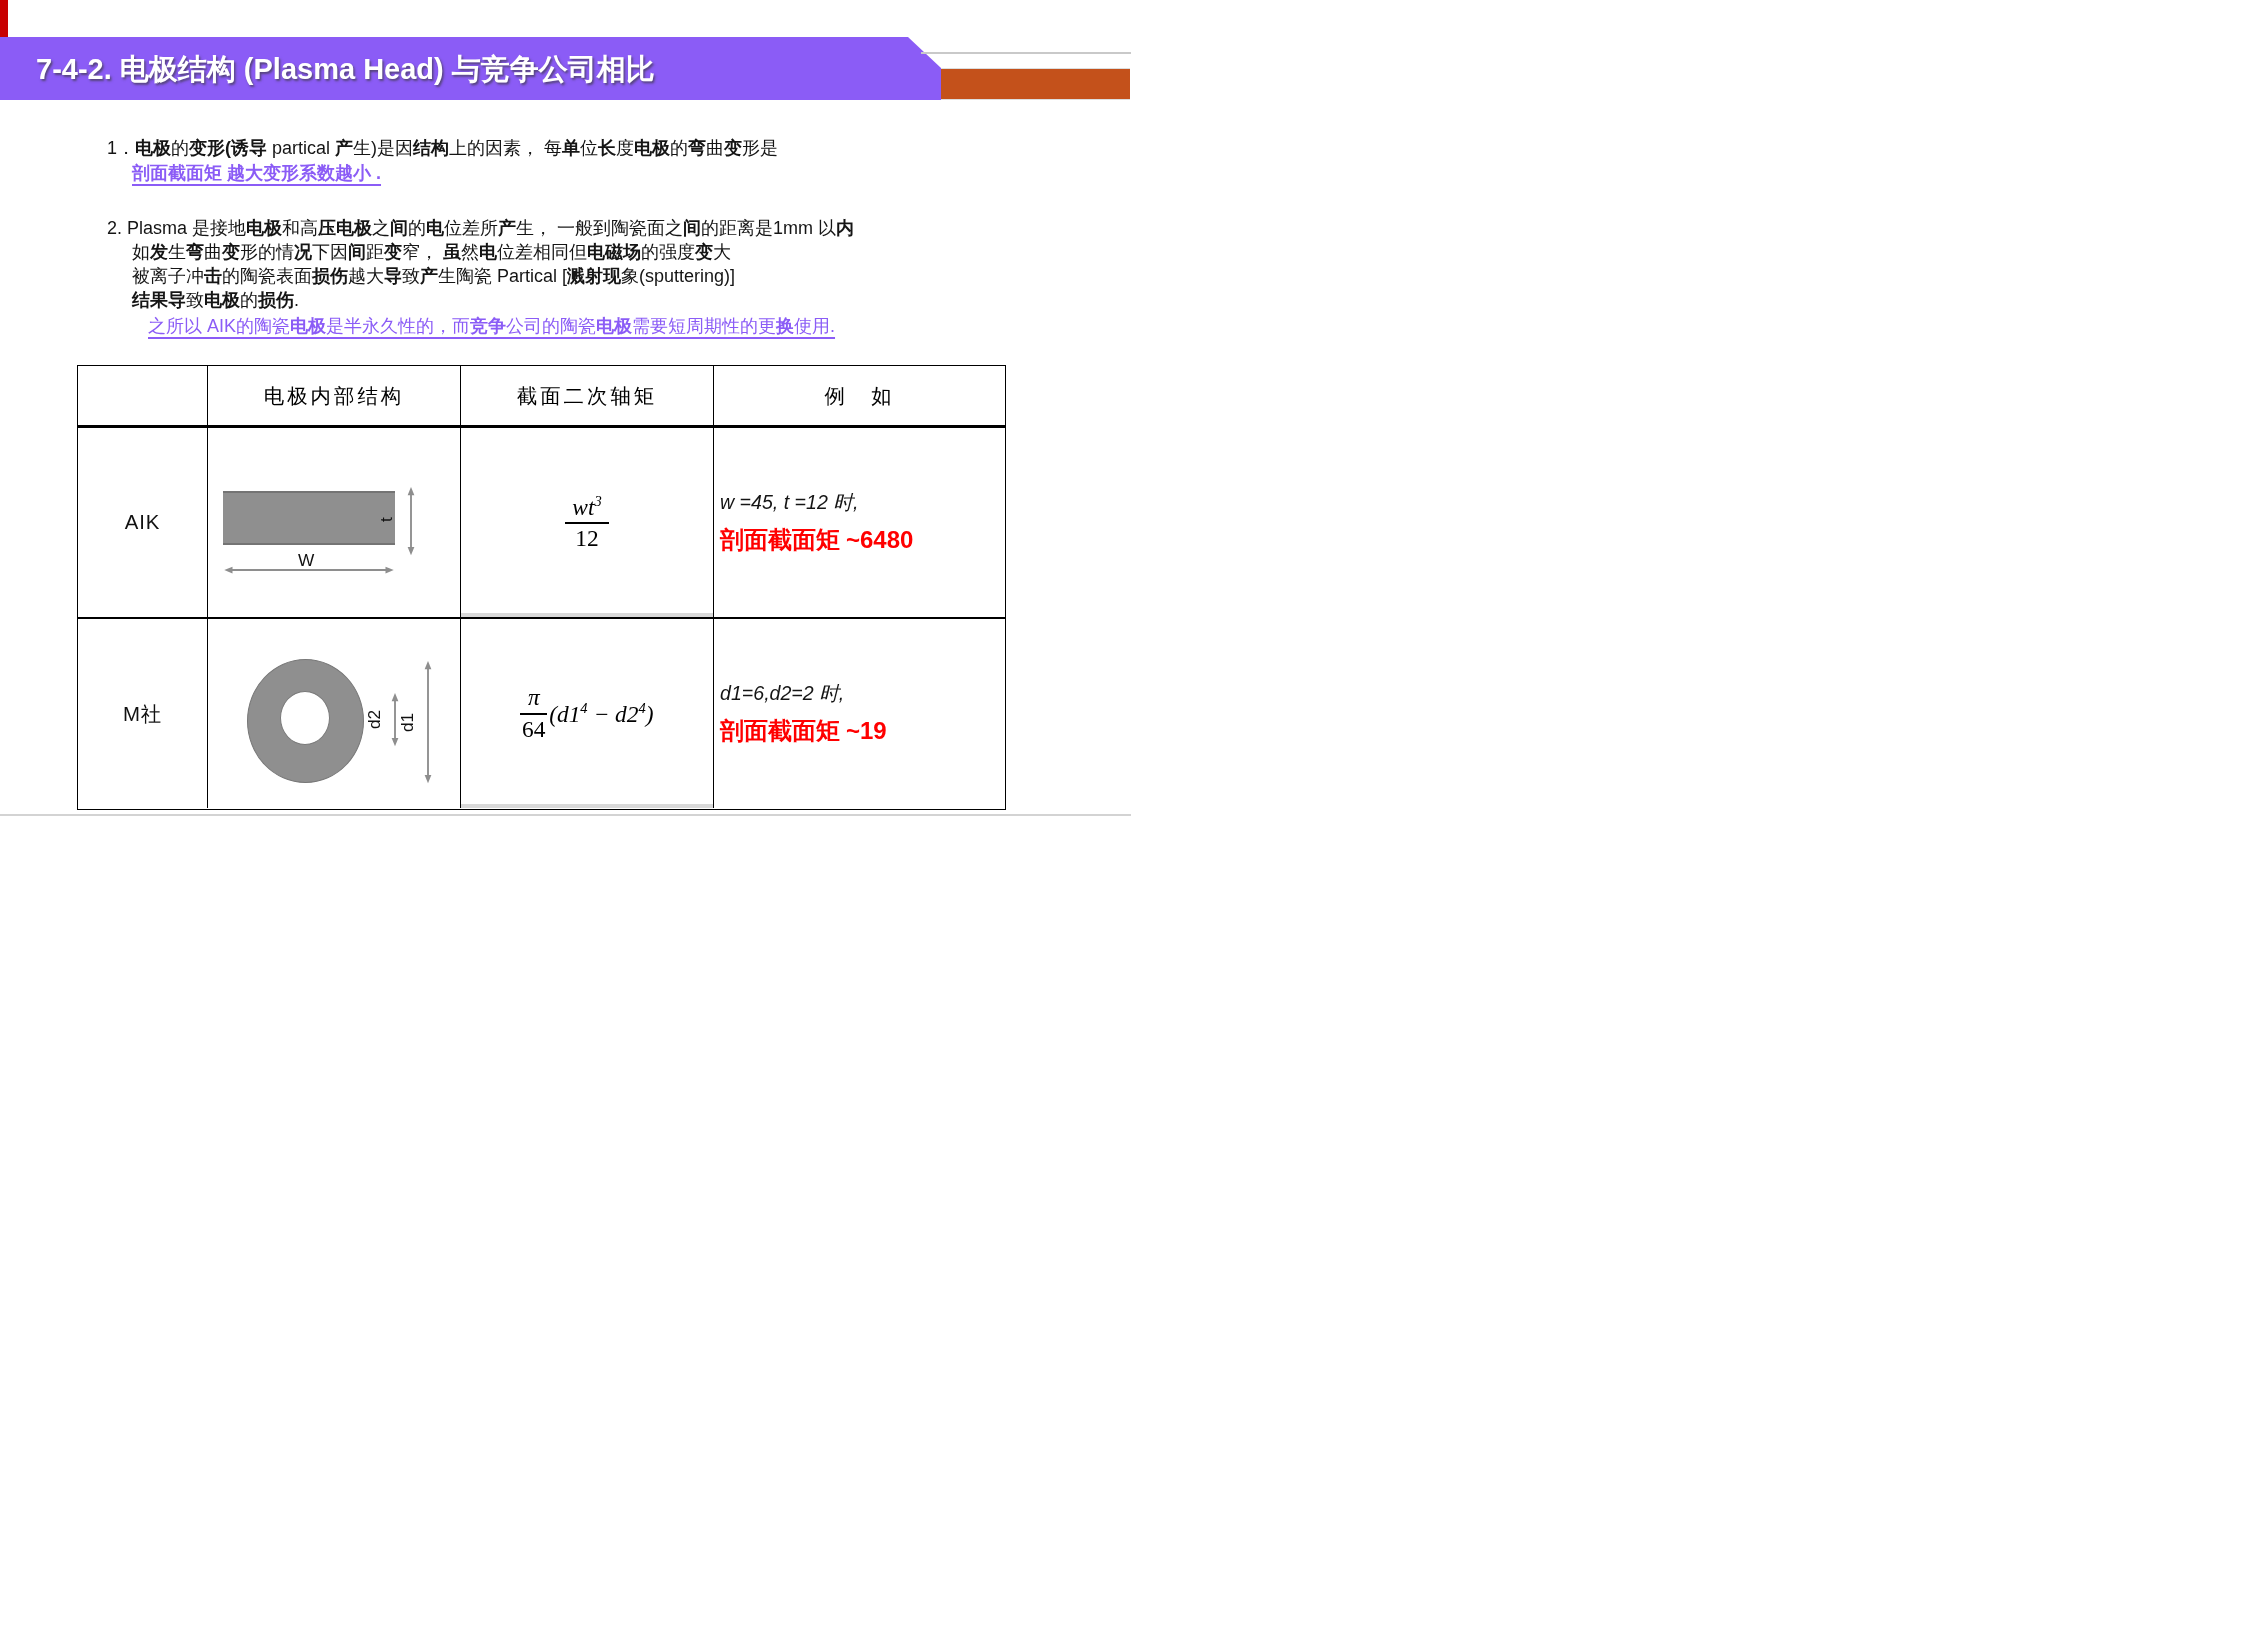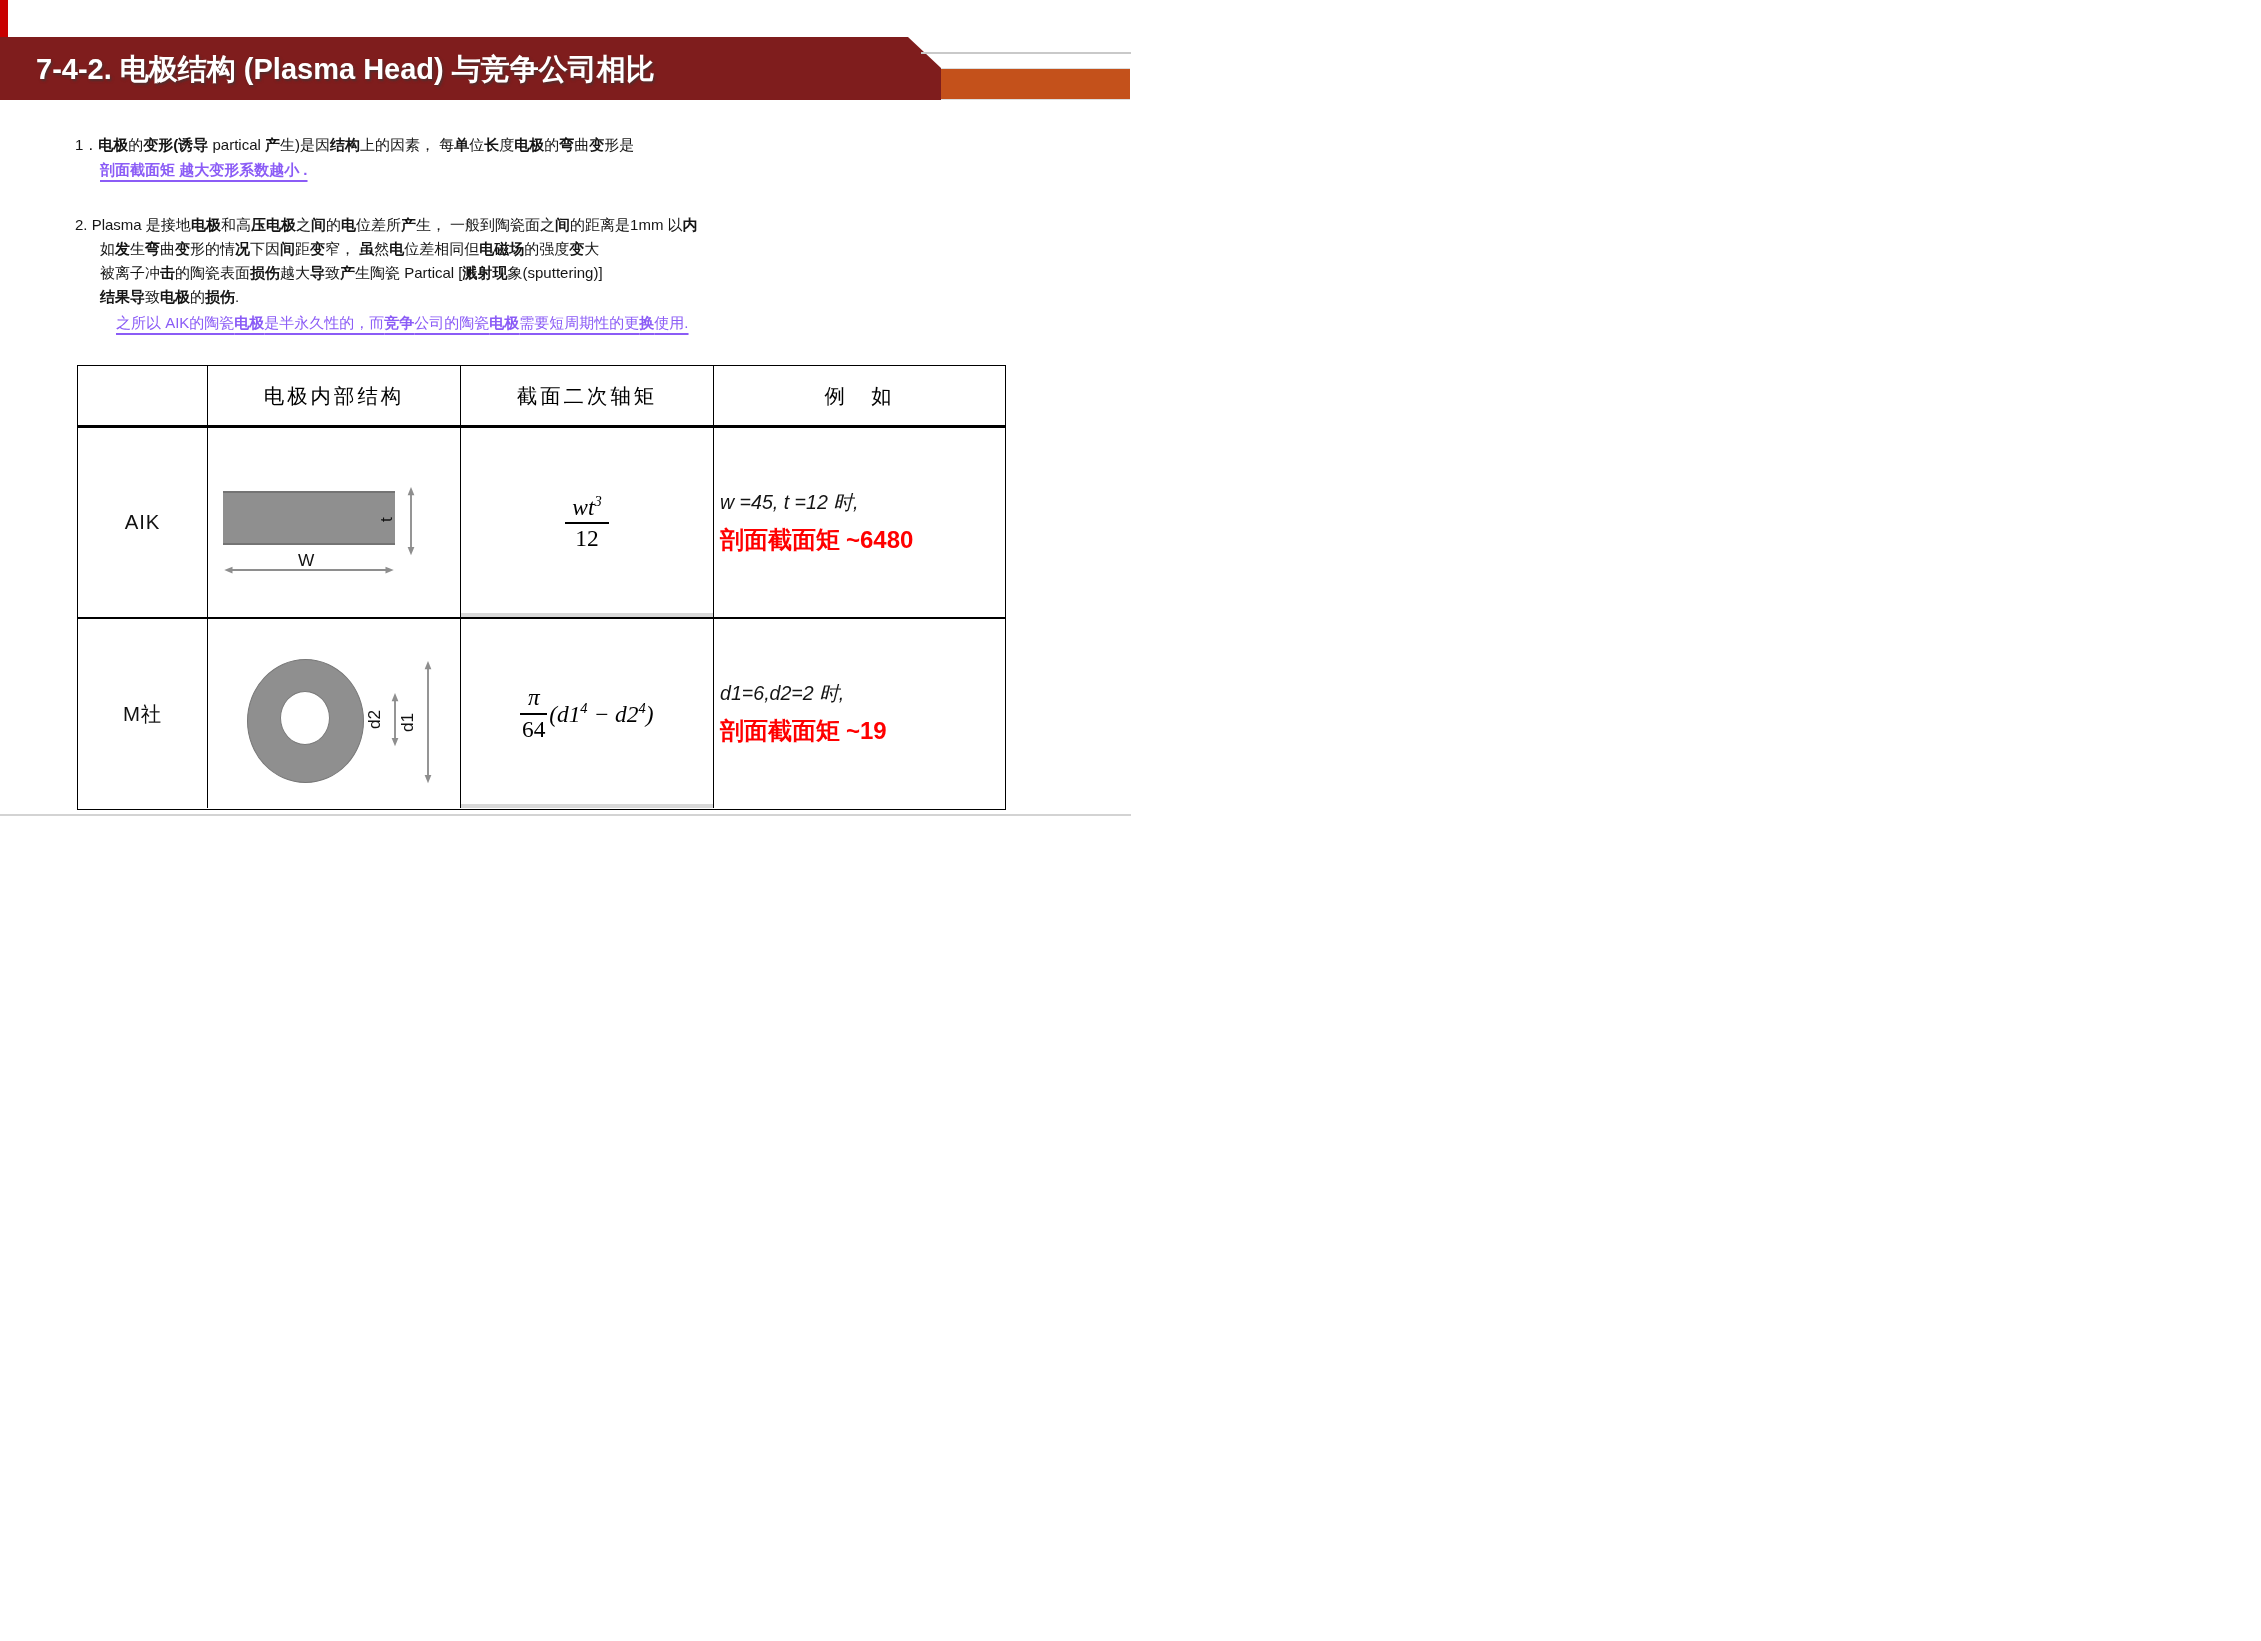--- a/index.html
+++ b/index.html
@@ -2,31 +2,31 @@
 <html style="font-size:12px"><head>
 <meta charset="utf-8">
 <style>
   * { margin:0; padding:0; box-sizing:border-box; }
   html,body { background:#ffffff; }
   body { font-family:"Liberation Sans","DejaVu Sans",sans-serif; }
   .slide { position:relative; width:1131px; height:821px; background:#fff; overflow:hidden; }
 
   
   .red-bar { position:absolute; left:0; top:0; width:7.5px; height:38px; background:#C80000; }
-  .band { position:absolute; left:0; top:37px; width:941px; height:63px; background:#7f1d1d;
+  .band { position:absolute; left:0; top:37px; width:941px; height:63px; background:#8b5cf6;
           clip-path:polygon(0 0,908px 0,941px 31px,941px 63px,0 63px); }
   .band-title { position:absolute; left:36px; top:0; height:63px; line-height:65px;
                 font-size:29px; font-weight:700; color:#fff; white-space:nowrap;
                 text-shadow:1.5px 2.3px 2.3px rgba(55,55,55,.65); }
   .accent-line { position:absolute; left:921px; top:52px; width:210px; height:1.5px; background:#C9C9C9; }
   .accent-bar { position:absolute; left:941px; top:68px; width:189px; height:32px; background:#C4511B;
                 border-top:0.8px solid #DDD; border-bottom:0.8px solid #DDD; }
 
   
-  .line { position:absolute; font-size:15px; color:#151515; white-space:nowrap; }
+  .line { position:absolute; font-size:18px; color:#151515; white-space:nowrap;margin-left:32px; }
   .b { font-weight:700; }
   .i { font-style:italic; font-family:"Liberation Serif","DejaVu Serif",serif; }
   .serif { font-family:"Liberation Serif","DejaVu Serif",serif; }
   .red-u { color:#8b5cf6; text-decoration:underline; text-underline-offset:5.3px; text-decoration-thickness:1.5px; }
   .red-u .b { font-weight:800; }
 
   
   .tbl { position:absolute; left:77px; top:365px; width:929px; height:445px;
          border:1.5px solid #000; display:grid;
          grid-template-columns:130px 253px 253px 291px;

